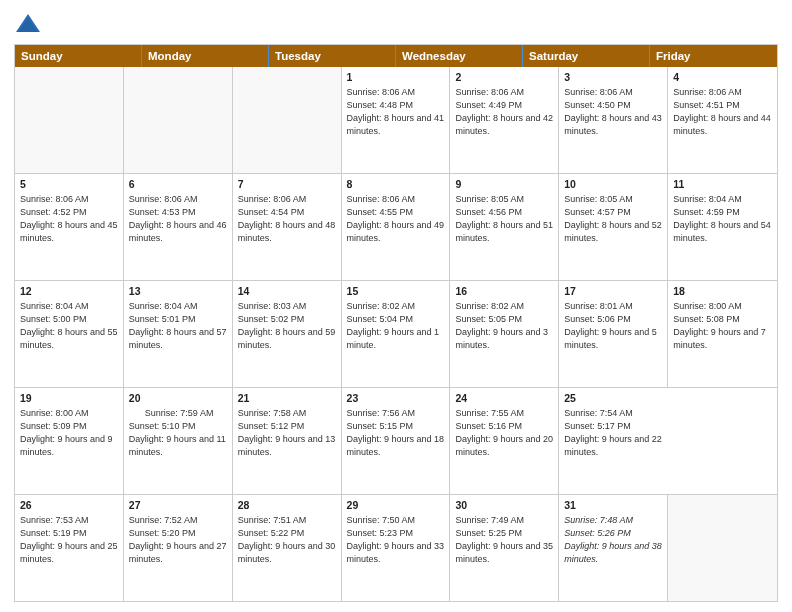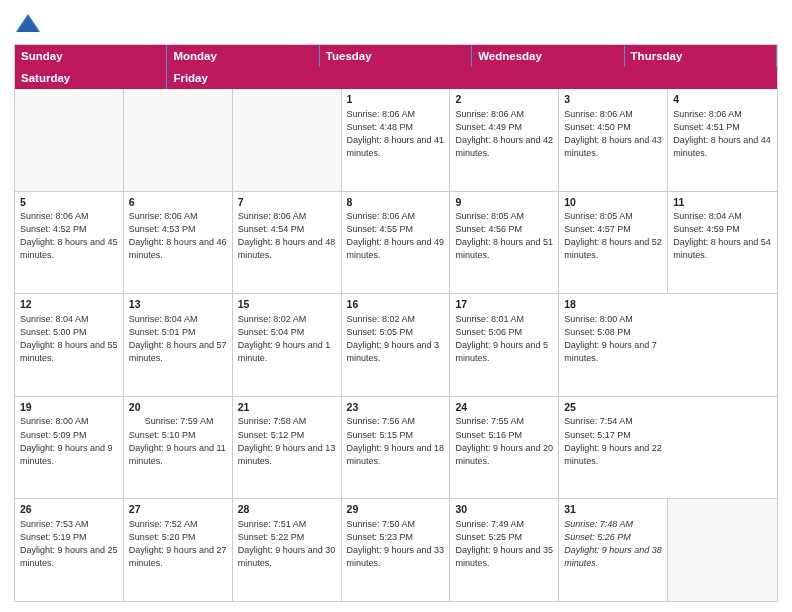--- a/index.html
+++ b/index.html
@@ -62,22 +62,22 @@
       color: #333;
     }
     .calendar {
       flex: 1;
       display: flex;
       flex-direction: column;
       border: 1px solid #ccc;
     }
     .cal-header {
       display: grid;
-      grid-template-columns: repeat(5, 1fr);
-      background: #be185d;
+      grid-template-columns: repeat(6, 1fr);
+      background: #a16207;
     }
     .cal-header-cell {
       color: #fff;
       font-size: 11.5px;
       font-weight: bold;
       padding: 5px 6px;
       border-right: 1px solid #4a8dd5;
       text-align: left;
     }
     .cal-header-cell:last-child { border-right: none; }
@@ -136,21 +136,20 @@
       <div class="location"></div>
     </div>
   </div>
 
   <div class="calendar">
     <div class="cal-header" id="cal-header">
         <div class="cal-header-cell">Sunday</div>
         <div class="cal-header-cell">Monday</div>
         <div class="cal-header-cell">Tuesday</div>
         <div class="cal-header-cell">Wednesday</div>
-        <div class="cal-header-cell">Thursday</div>
         <div class="cal-header-cell">Saturday</div>
         <div class="cal-header-cell">Friday</div>
       </div>
     <div class="cal-body" id="cal-body">
         <div class="cal-row">
           <div class="cal-cell empty"></div>
           <div class="cal-cell empty"></div>
           <div class="cal-cell empty"></div>
           <div class="cal-cell"><span class="day-num">1</span><span class="cell-text" style="white-space: pre-line;">Sunrise: 8:06 AM
 Sunset: 4:48 PM
@@ -188,20 +187,23 @@
 Sunset: 4:59 PM
 Daylight: 8 hours and 54 minutes.</span></div>
         </div>
         <div class="cal-row">
           <div class="cal-cell"><span class="day-num">12</span><span class="cell-text" style="white-space: pre-line;">Sunrise: 8:04 AM
 Sunset: 5:00 PM
 Daylight: 8 hours and 55 minutes.</span></div>
           <div class="cal-cell"><span class="day-num">13</span><span class="cell-text" style="white-space: pre-line;">Sunrise: 8:04 AM
 Sunset: 5:01 PM
 Daylight: 8 hours and 57 minutes.</span></div>
+          <div class="cal-cell"><span class="day-num">14</span><span class="cell-text" style="white-space: pre-line;">Sunrise: 8:03 AM
+Sunset: 5:02 PM
+Daylight: 8 hours and 59 minutes.</span></div>
           <div class="cal-cell"><span class="day-num">15</span><span class="cell-text" style="white-space: pre-line;">Sunrise: 8:02 AM
 Sunset: 5:04 PM
 Daylight: 9 hours and 1 minute.</span></div>
           <div class="cal-cell"><span class="day-num">16</span><span class="cell-text" style="white-space: pre-line;">Sunrise: 8:02 AM
 Sunset: 5:05 PM
 Daylight: 9 hours and 3 minutes.</span></div>
           <div class="cal-cell"><span class="day-num">17</span><span class="cell-text" style="white-space: pre-line;">Sunrise: 8:01 AM
 Sunset: 5:06 PM
 Daylight: 9 hours and 5 minutes.</span></div>
           <div class="cal-cell"><span class="day-num">18</span><span class="cell-text" style="white-space: pre-line;">Sunrise: 8:00 AM

